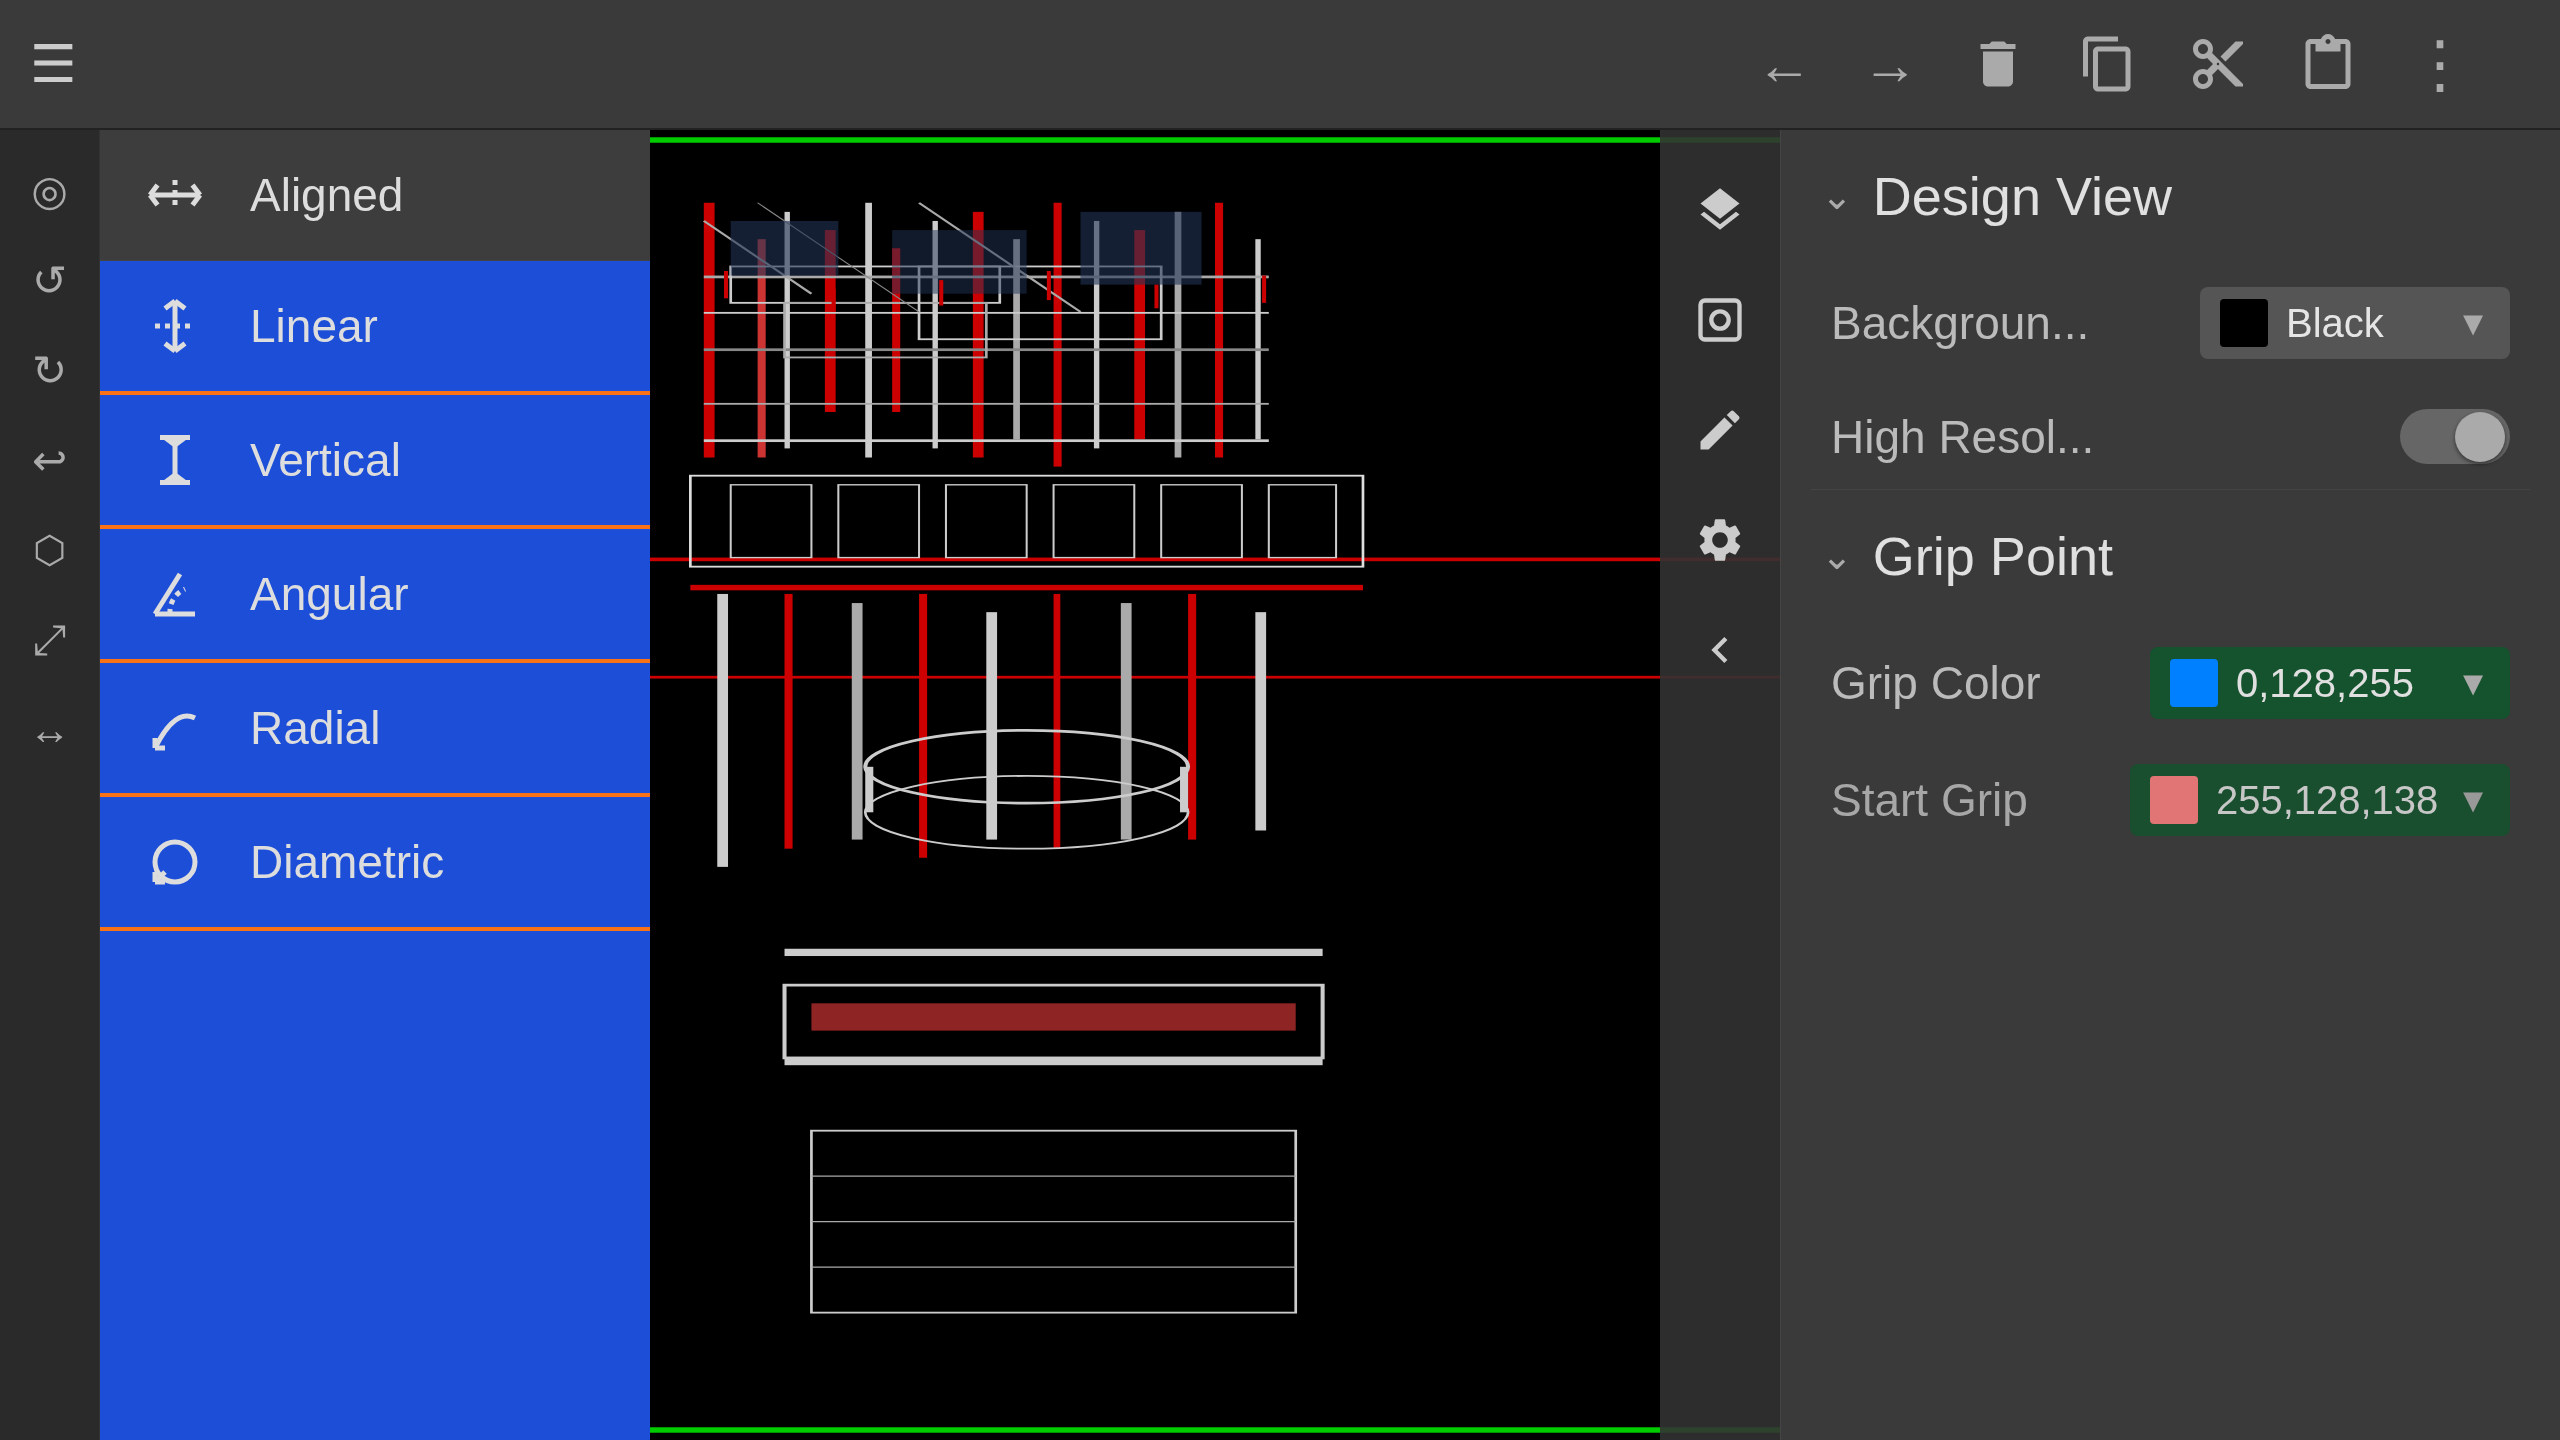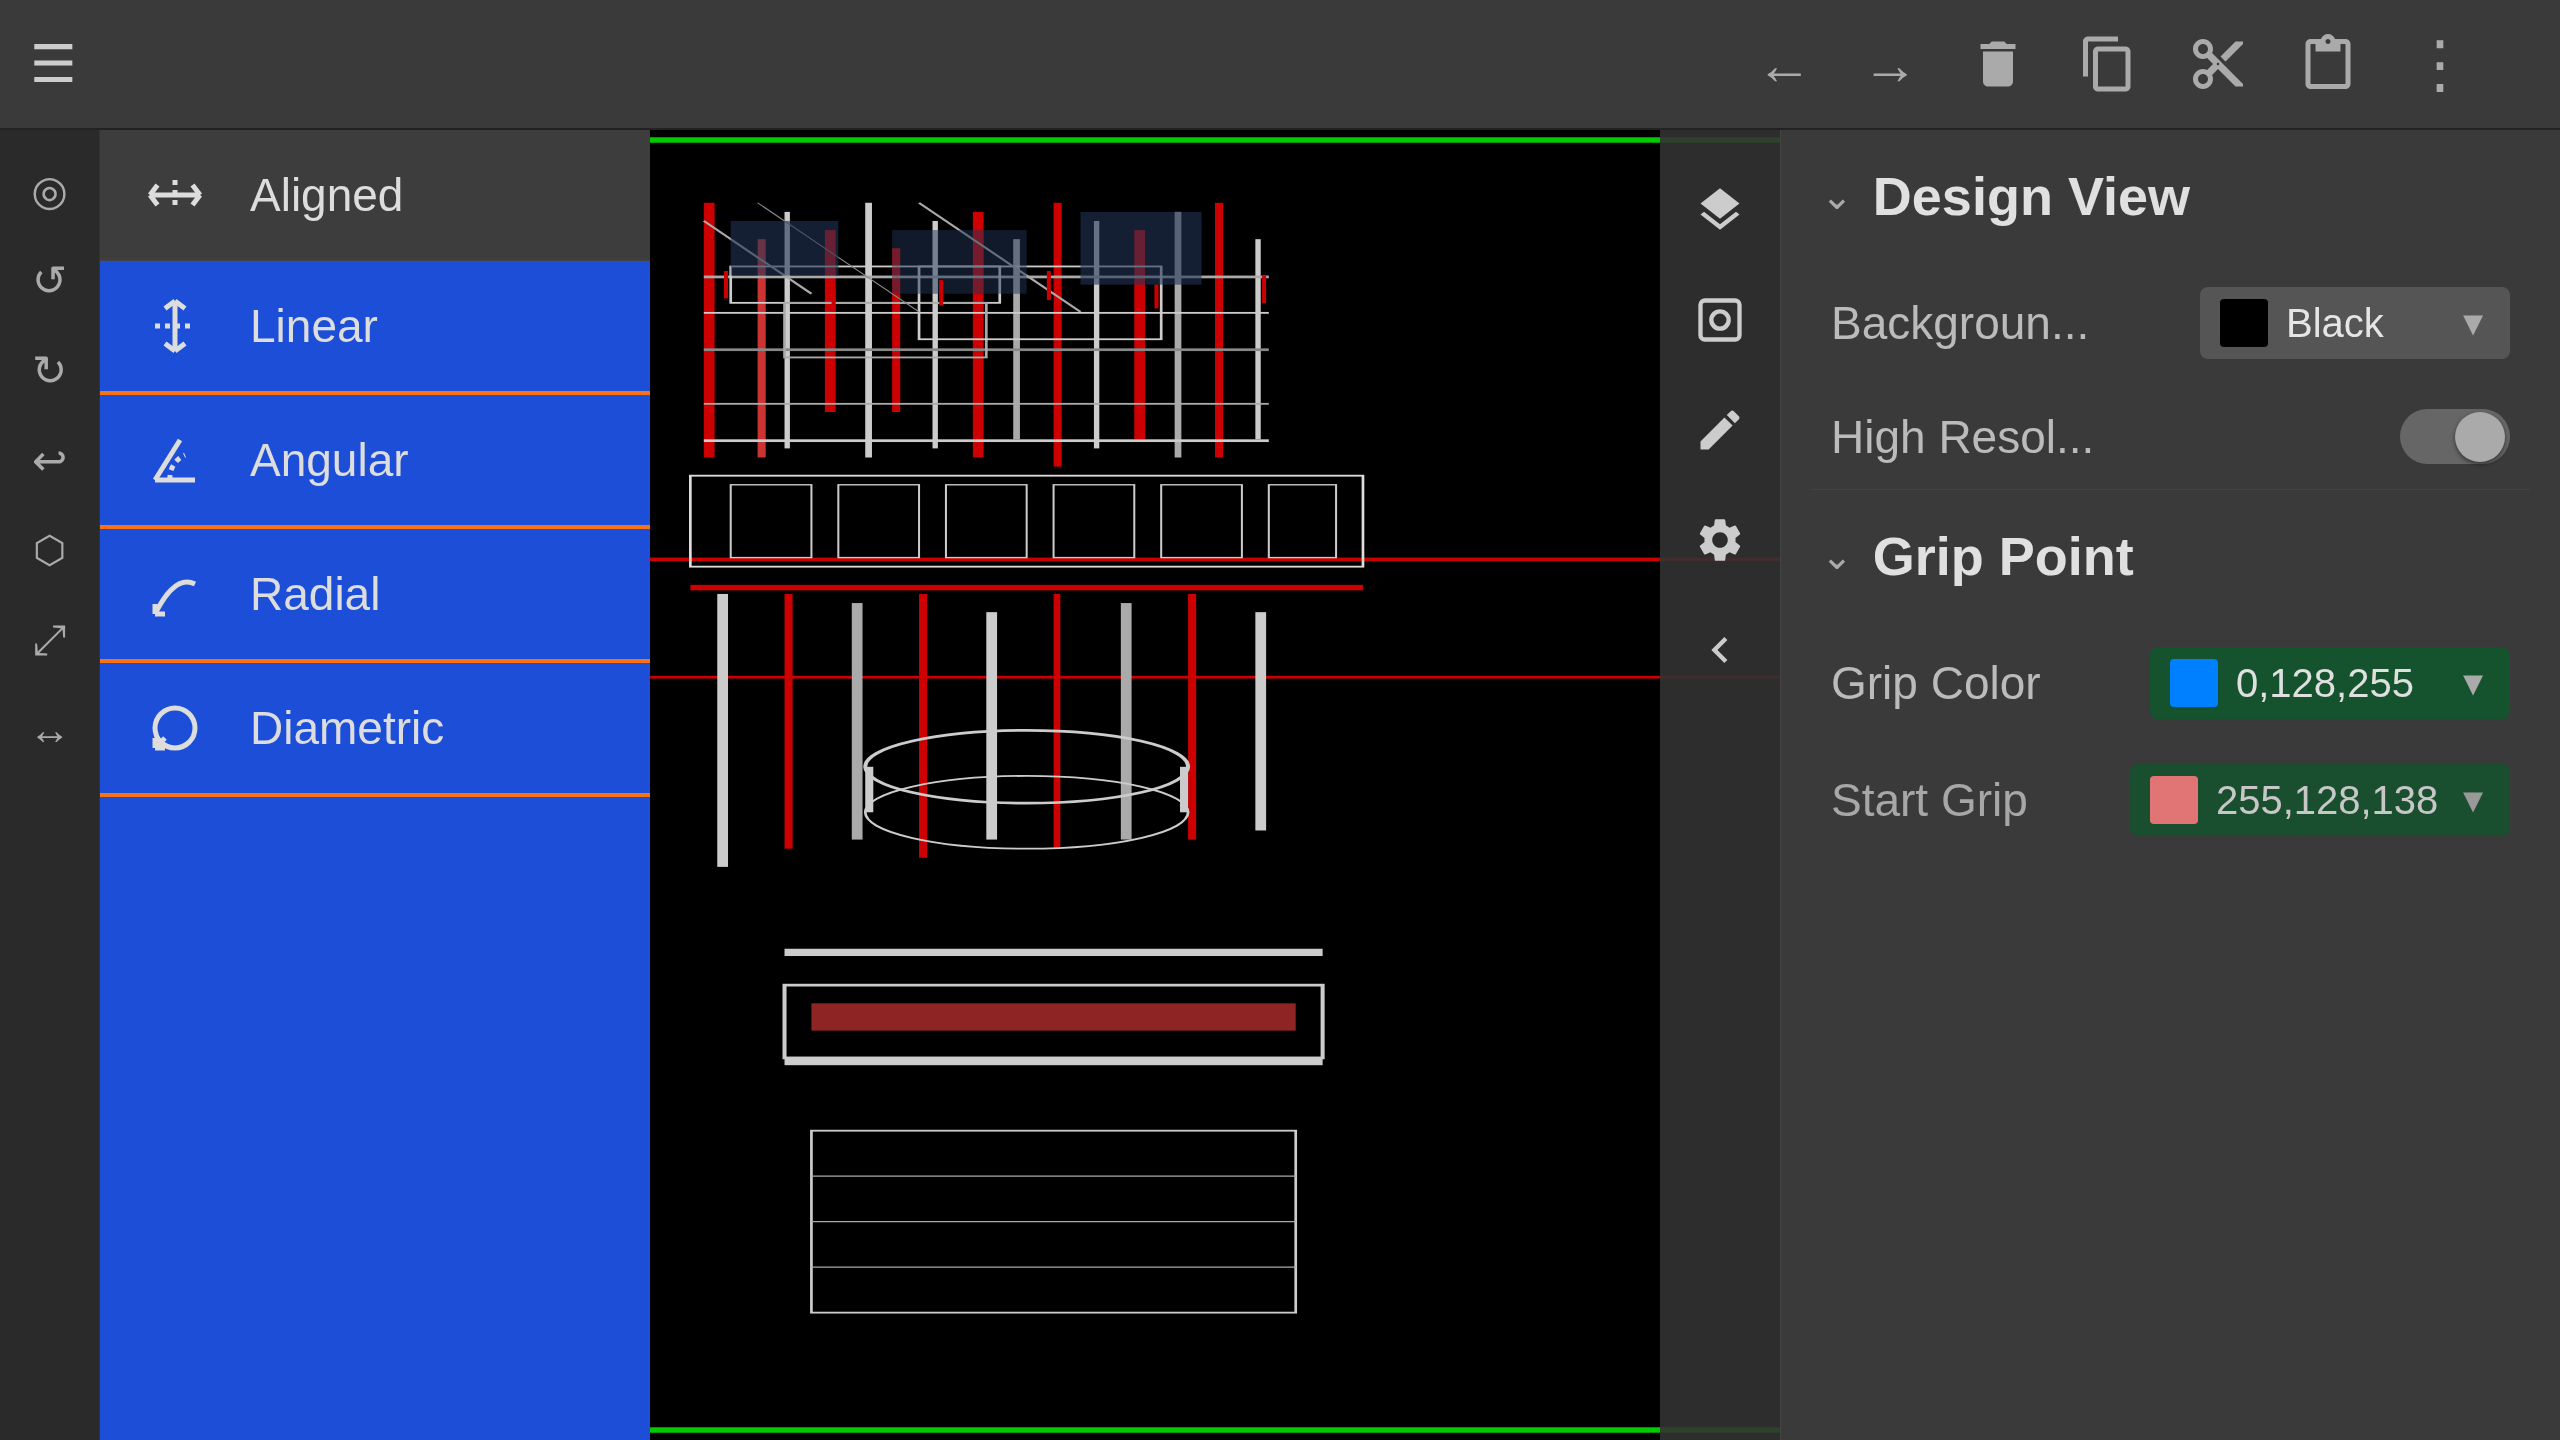--- a/index.html
+++ b/index.html
@@ -196,21 +196,21 @@
       gap: 20px;
       cursor: pointer;
     }
     .chevron-icon {
       color: #aaa;
       font-size: 38px;
     }
     .section-title {
       color: #e0e0e0;
       font-size: 54px;
-      font-weight: 700;
+      font-weight: 400;
     }
 
     
     .property-row {
       display: flex;
       align-items: center;
       padding: 25px 50px;
       justify-content: space-between;
     }
     .property-label {
@@ -376,20 +376,34 @@
             <line x1="16" y1="5" x2="12" y2="2"></line>
           <line x1="8" y1="19" x2="12" y2="22"></line>
             <line x1="16" y1="19" x2="12" y2="22"></line>
           <line x1="4" y1="12" x2="20" y2="12" stroke-dasharray="2,2"></line>
         </svg>
       </div>
       <span class="dim-label">Linear</span>
     </div>
 
 
+    <div class="dimension-item">
+      <div class="dim-icon">
+        <svg width="60" height="60" viewBox="0 0 24 24" fill="none" stroke="#ddd" stroke-width="2">
+          <line x1="12" y1="3" x2="12" y2="21"></line>
+          <line x1="6" y1="3" x2="18" y2="3"></line>
+          <line x1="6" y1="21" x2="18" y2="21"></line>
+          <line x1="8" y1="3" x2="12" y2="6"></line>
+            <line x1="16" y1="3" x2="12" y2="6"></line>
+          <line x1="8" y1="21" x2="12" y2="18"></line>
+            <line x1="16" y1="21" x2="12" y2="18"></line>
+        </svg>
+      </div>
+      <span class="dim-label">Vertical</span>
+    </div>
 
     <div class="dimension-item">
       <div class="dim-icon">
         <svg width="60" height="60" viewBox="0 0 24 24" fill="none" stroke="#ddd" stroke-width="2">
           <line x1="4" y1="20" x2="20" y2="20"></line>
           <line x1="4" y1="20" x2="14" y2="4"></line>
           <path d="M10 20 A10 10 0 0 1 16 10" stroke-dasharray="2,2"></path>
         </svg>
       </div>
       <span class="dim-label">Angular</span>

